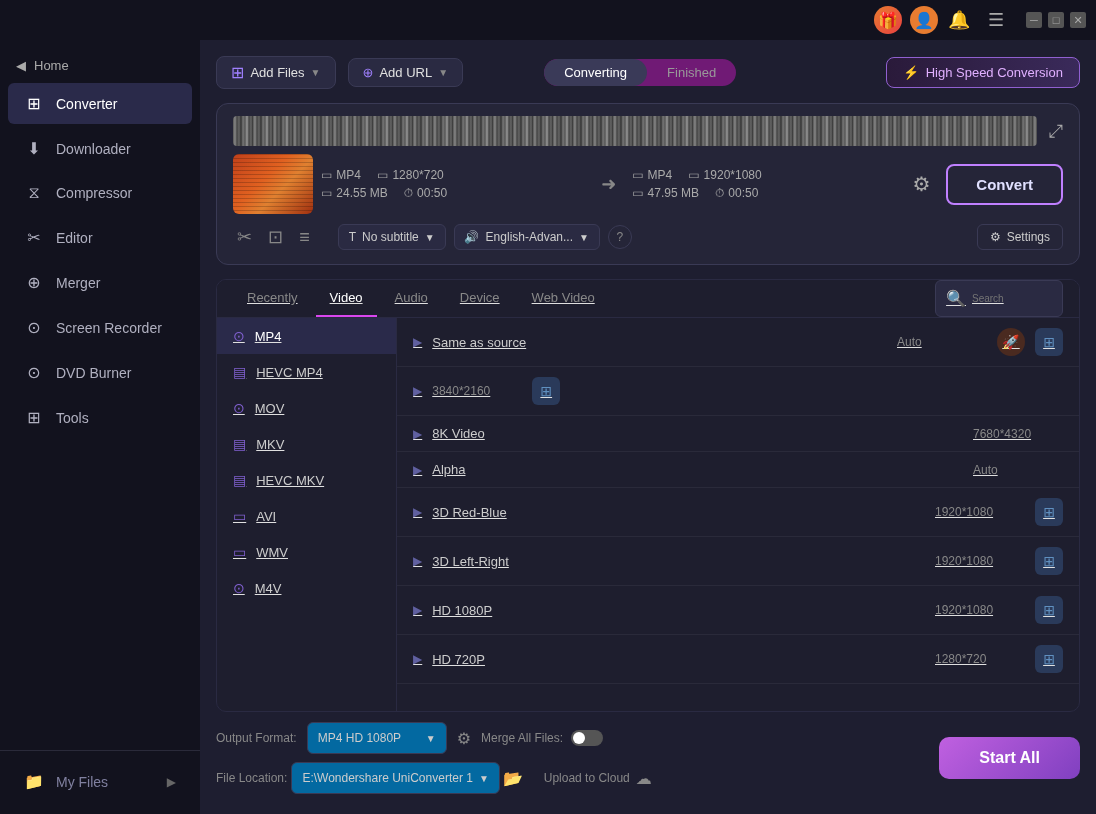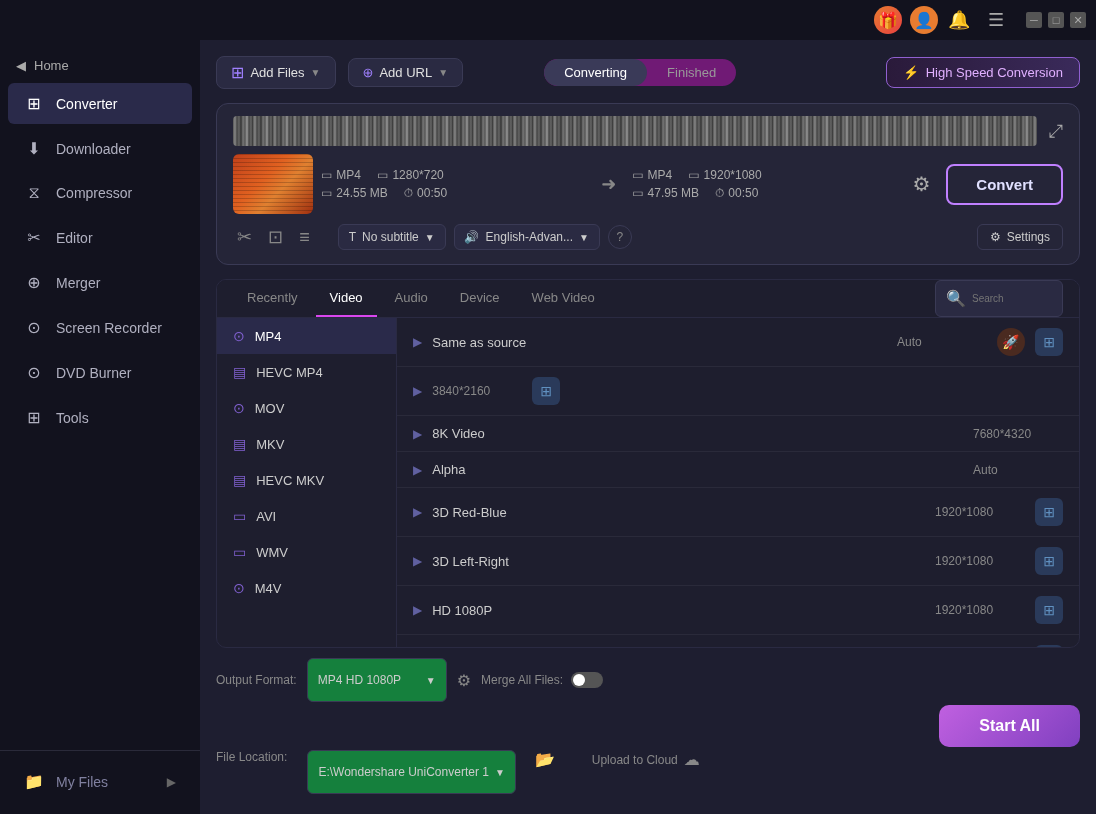--- a/index.html
+++ b/index.html
@@ -258,20 +258,21 @@
     }
 
     
     .format-panel {
       display: flex;
       background: #1e1e2e;
       border-radius: 10px;
       border: 1px solid #2a2a42;
       flex: 1;
       overflow: hidden;
+      text-decoration: underline;
     }
     .format-tabs {
       border-bottom: 1px solid #2a2a42;
       display: flex; padding: 0 16px; gap: 4px;
       background: #1e1e2e;
     }
     .format-tab {
       padding: 10px 14px;
       font-size: 13px;
       cursor: pointer;
@@ -343,22 +344,22 @@
     }
 
     
     .bottom-bar {
       display: flex; align-items: center;
       padding: 10px 0 4px 0;
       gap: 16px;
     }
     .bottom-label { font-size: 12px; color: #888; }
     .bottom-select {
-      background: #15803d; border: 1px solid #3a3a55;
-      border-radius: 6px; padding: 14px 10px;
+      background: #0369a1; border: 1px solid #3a3a55;
+      border-radius: 6px; padding: 8px 10px;
       color: #ccc; font-size: 12px;
       display: flex; align-items: center; gap: 6px; cursor: pointer;
       min-width: 140px;
     }
     .bottom-merge {
       display: flex; align-items: center; gap: 8px; font-size: 12px; color: #888;
     }
     .toggle {
       width: 32px; height: 16px;
       background: #555; border-radius: 8px;
@@ -372,21 +373,21 @@
     .start-all-btn {
       margin-left: auto;
       background: linear-gradient(135deg, #c060e0, #8040c0);
       border: none; border-radius: 10px;
       padding: 12px 40px;
       color: white; font-size: 16px; font-weight: 600;
       cursor: pointer;
       transition: opacity 0.2s;
     }
     .bottom-file-location {
-      display: flex; align-items: flex-start; gap: 20px; margin-top: 40px;
+      display: flex; align-items: center; gap: 4px;
     }
     .format-panel-wrapper {
       display: flex; flex-direction: column; flex: 1; overflow: hidden;
     }
   </style>
 </head>
 <body>
 
 <div class="titlebar">
   <div class="titlebar-icon gift">🎁</div>

